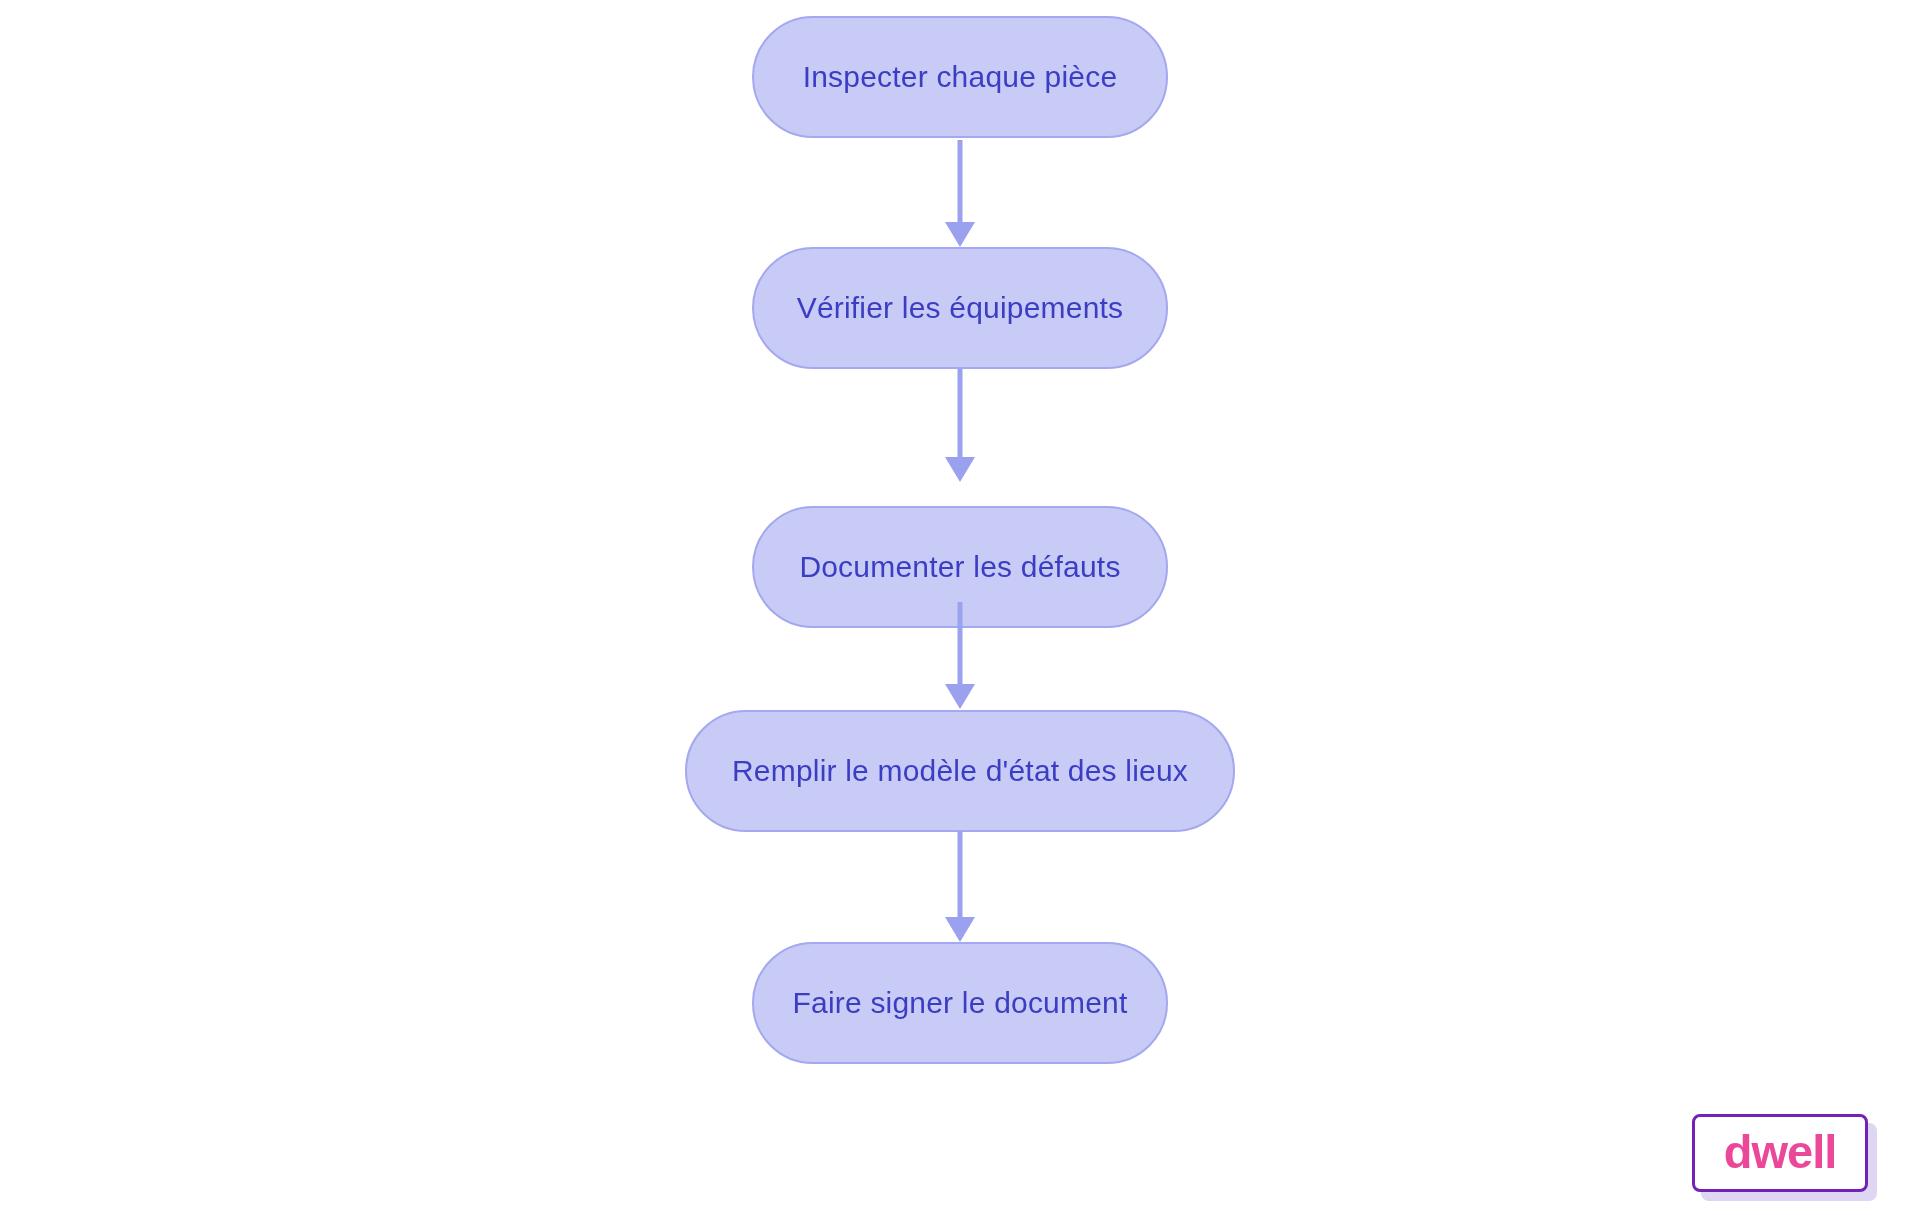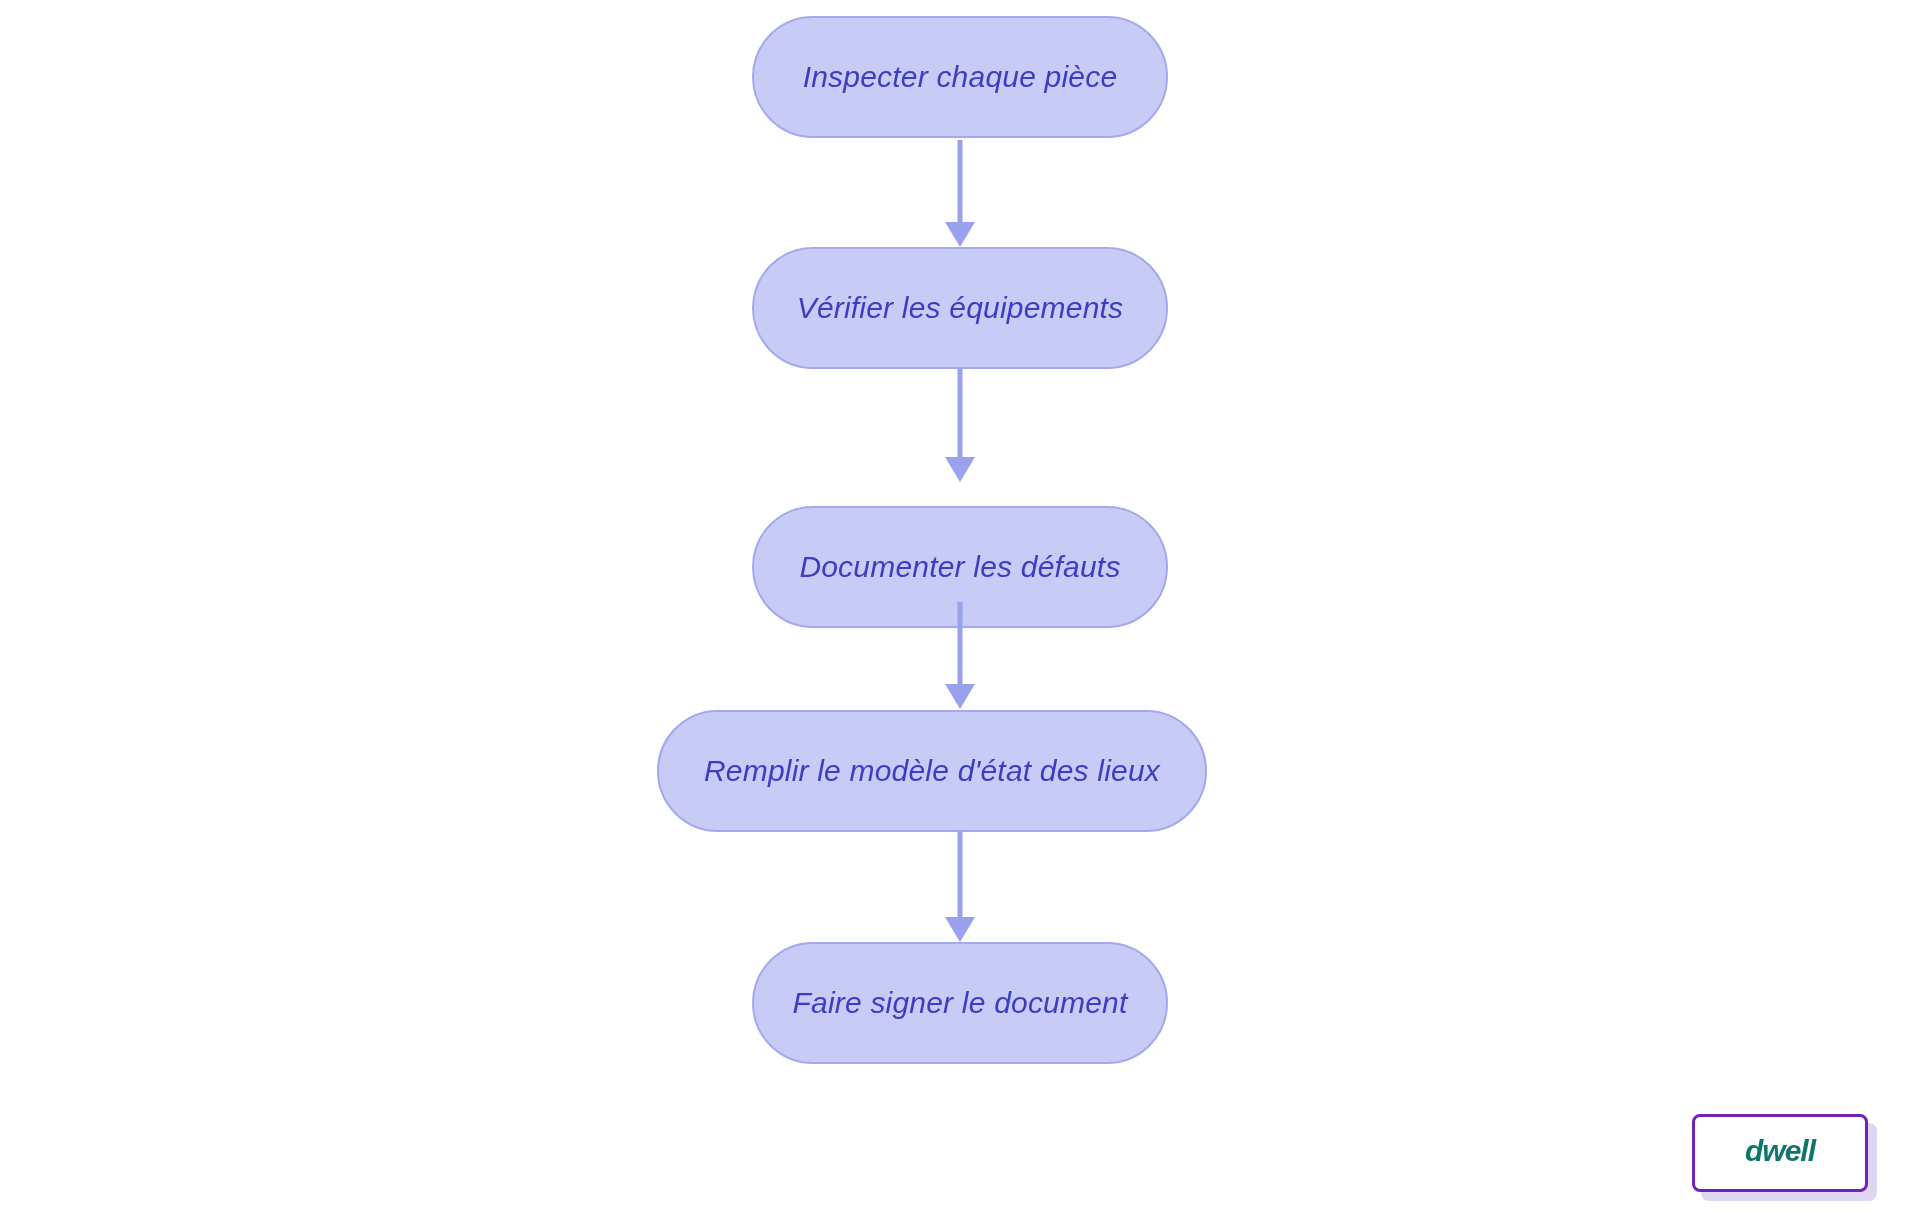--- a/index.html
+++ b/index.html
@@ -6,42 +6,41 @@
   html, body { width: 1920px; height: 1215px; }
   body {
     background: #ffffff;
     font-family: "Liberation Sans", "DejaVu Sans", sans-serif;
     position: relative;
     overflow: hidden;
   }
   .canvas {
     position: absolute;
     inset: 0;
-    font-style: italic;
   }
   .flow-node {
     position: absolute;
     background: #c8cbf6;
     border: 2px solid #a3a8ef;
     border-radius: 62px;
     display: flex;
     align-items: center;
     justify-content: center;
     color: #3b3ec2;
     font-size: 30px;
     letter-spacing: 0.2px;
     text-align: center;
     width: 416px;
     height: 122px;
     left: 752px;
   }
   .node-1 { top: 16px; }
   .node-2 { top: 247px; text-align: center; }
   .node-3 { top: 506px; }
-  .node-4 { top: 710px; left: 657px; width: 550px; }
+  .node-4 { top: 710px; left: 685px; width: 550px; }
   .node-5 { top: 942px; justify-content: center; }
 
   .flow-arrow {
     position: absolute;
     left: 945px;
     width: 30px;
   }
   .arrow-1 { top: 140px; height: 107px; }
   .arrow-2 { top: 369px; height: 113px; }
   .arrow-3 { top: 602px; height: 107px; }
@@ -74,22 +73,22 @@
     height: 78px;
     background: #ffffff;
     border: 3px solid #7222b8;
     border-radius: 8px;
     box-shadow: 9px 9px 0 0 #ded6f2;
     display: flex;
     align-items: center;
     justify-content: center;
   }
   .watermark .logo-text {
-    color: #0f766e;
-    font-size: 30px;
+    color: #ec4899;
+    font-size: 47px;
     font-weight: bold;
     letter-spacing: -1px;
     line-height: 1;
     padding-bottom: 4px;
   }
 </style>
 </head>
 <body>
 
 <div class="canvas">

